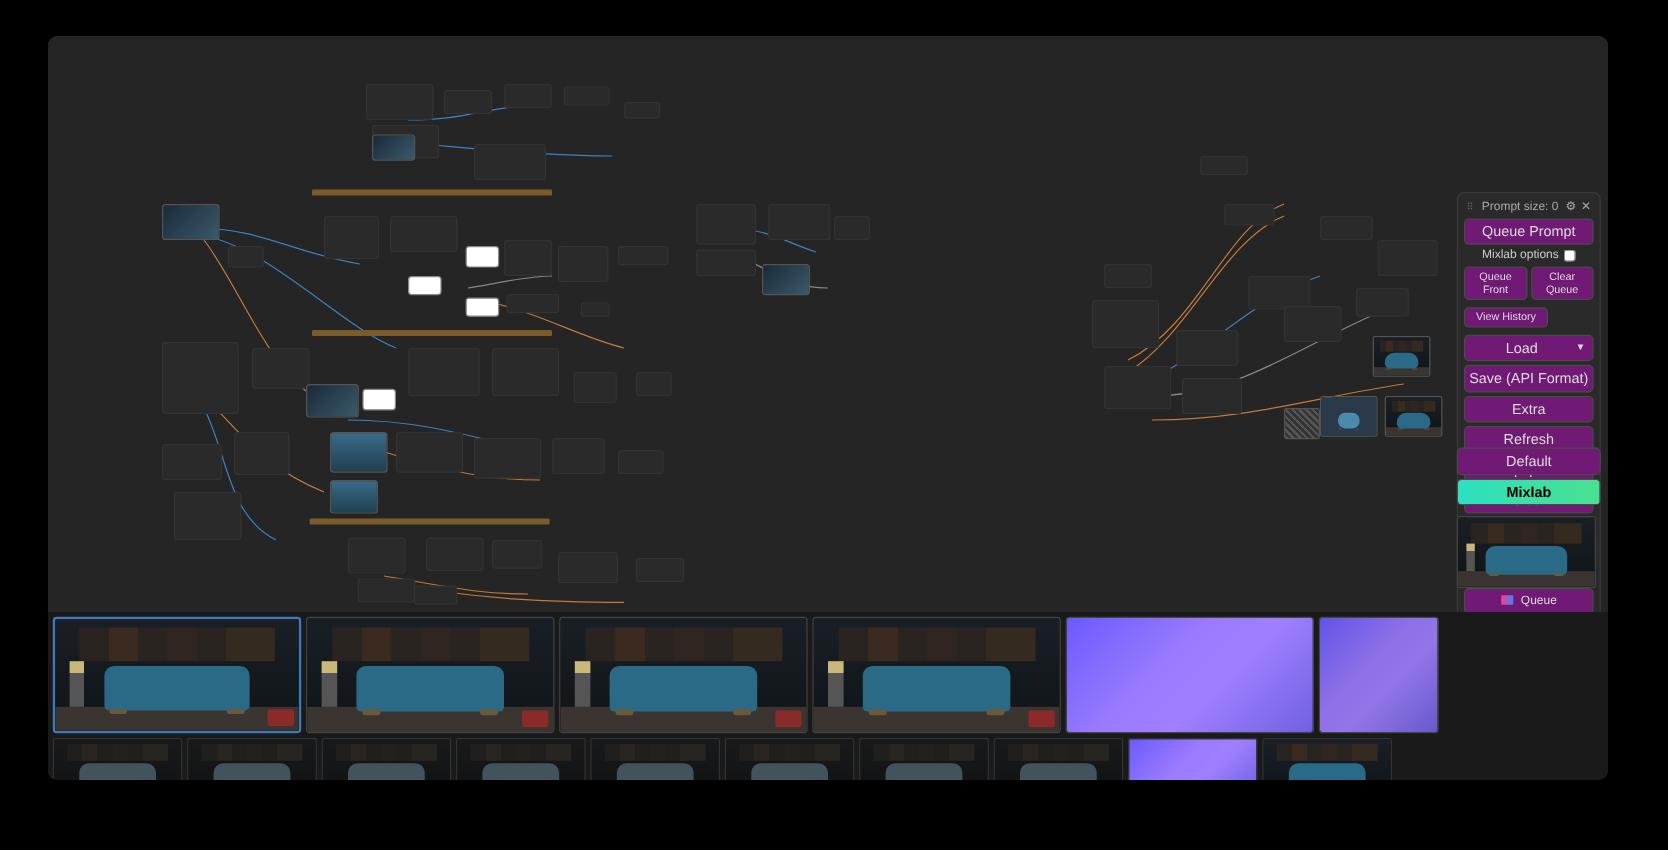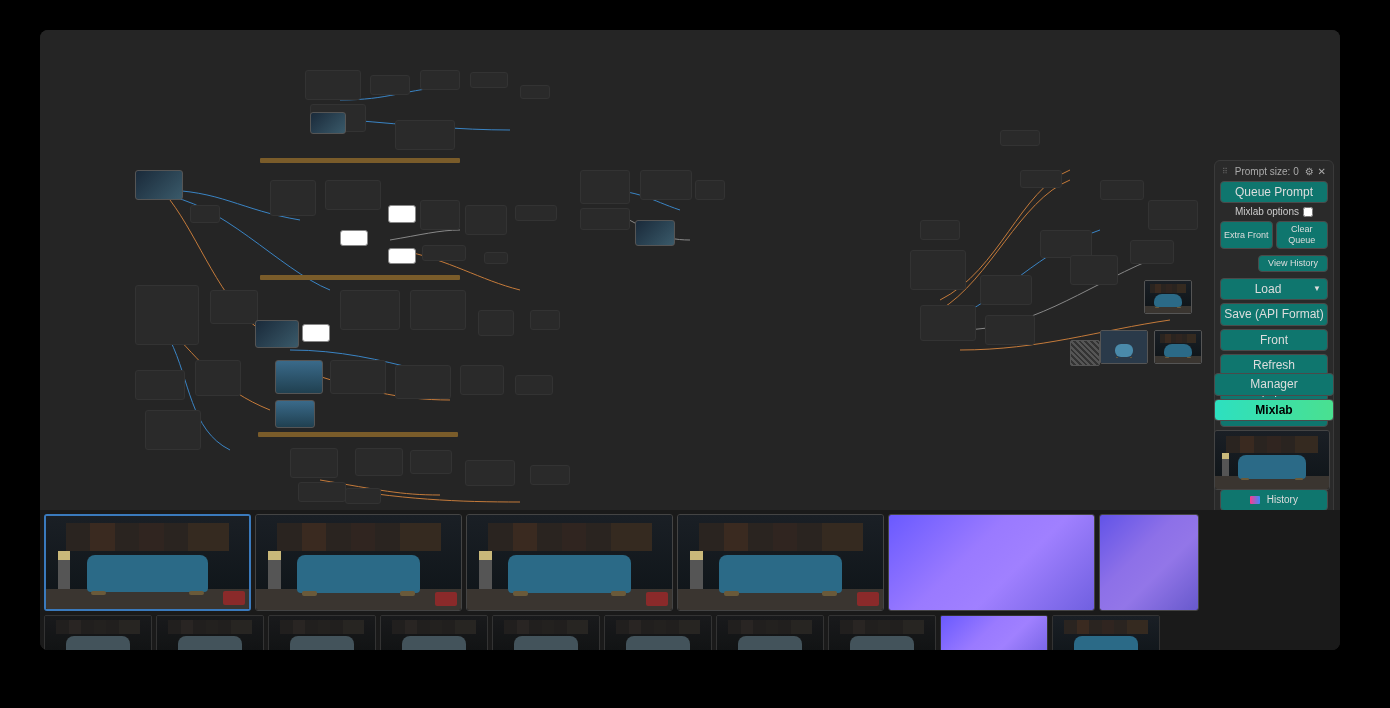--- a/index.html
+++ b/index.html
@@ -99,21 +99,21 @@
   .panel-header {
     display:flex; align-items:center; justify-content:space-between;
     font-size:10px; color:#aaa; margin-bottom:4px;
     padding: 0 2px;
   }
   .panel-header .dots{letter-spacing:1px;color:#666;font-size:8px;}
   .panel-header .icons{display:flex;gap:4px;}
   .panel-header .icon{cursor:pointer;font-size:10px;color:#aaa;}
   .btn {
     display:block; width:100%;
-    background:#0f766e;
+    background:#701a75;
     border:1px solid #4a4a4a;
     color:#ddd;
     border-radius:4px;
     padding:3px 2px;
     margin-bottom:3px;
     text-align:center;
     font-size:12px;
     cursor:pointer;
     line-height:1.2;
   }
@@ -274,47 +274,47 @@
         <span class="icon">⚙</span>
         <span class="icon">✕</span>
       </span>
     </div>
     <button class="btn">Queue Prompt</button>
     <div class="extra-row">
       <span>Mixlab options</span>
       <input type="checkbox" style="">
     </div>
     <div class="btn-row">
-      <button class="btn btn-sm">Extra Front</button>
+      <button class="btn btn-sm">Queue Front</button>
       <button class="btn btn-sm">Clear Queue</button>
     </div>
-    <div class="btn-row" style="justify-content:flex-end;">
+    <div class="btn-row" style="justify-content:flex-start;">
       <button class="btn btn-sm" style="flex:0 0 70px;">View History</button>
     </div>
     <button class="btn btn-select">
       <span></span>
       <span>Load</span>
       <span class="caret">▼</span>
     </button>
     <button class="btn" style="white-space:normal;">Save (API Format)</button>
-    <button class="btn">Front</button>
+    <button class="btn">Extra</button>
     <button class="btn">Refresh</button>
     <button class="btn">Clipspace</button>
     <button class="btn">Clear</button>
     <button class="btn">Load Default</button>
     <button class="btn">Reset View</button>
     <div class="panel-divider"></div>
     <button class="btn btn-mixlab">
       <span class="logo"></span>
-      <span>History</span>
+      <span>Queue</span>
     </button>
   </div>
 
   <div class="panel2">
-    <button class="btn">Manager</button>
+    <button class="btn">Default</button>
     <button class="btn btn-share">Mixlab</button>
     <div style="height:6px;"></div>
     <div class="preview-thumb" style="width:116px;height:60px;border:1px solid #444;border-radius:3px;position:relative;overflow:hidden;">
       <div class="sofa-scene">
           <div class="shelf"></div>
           <div class="rug"></div>
           <div class="lamp"></div>
           <div class="sofa"></div>
         </div>
     </div>

